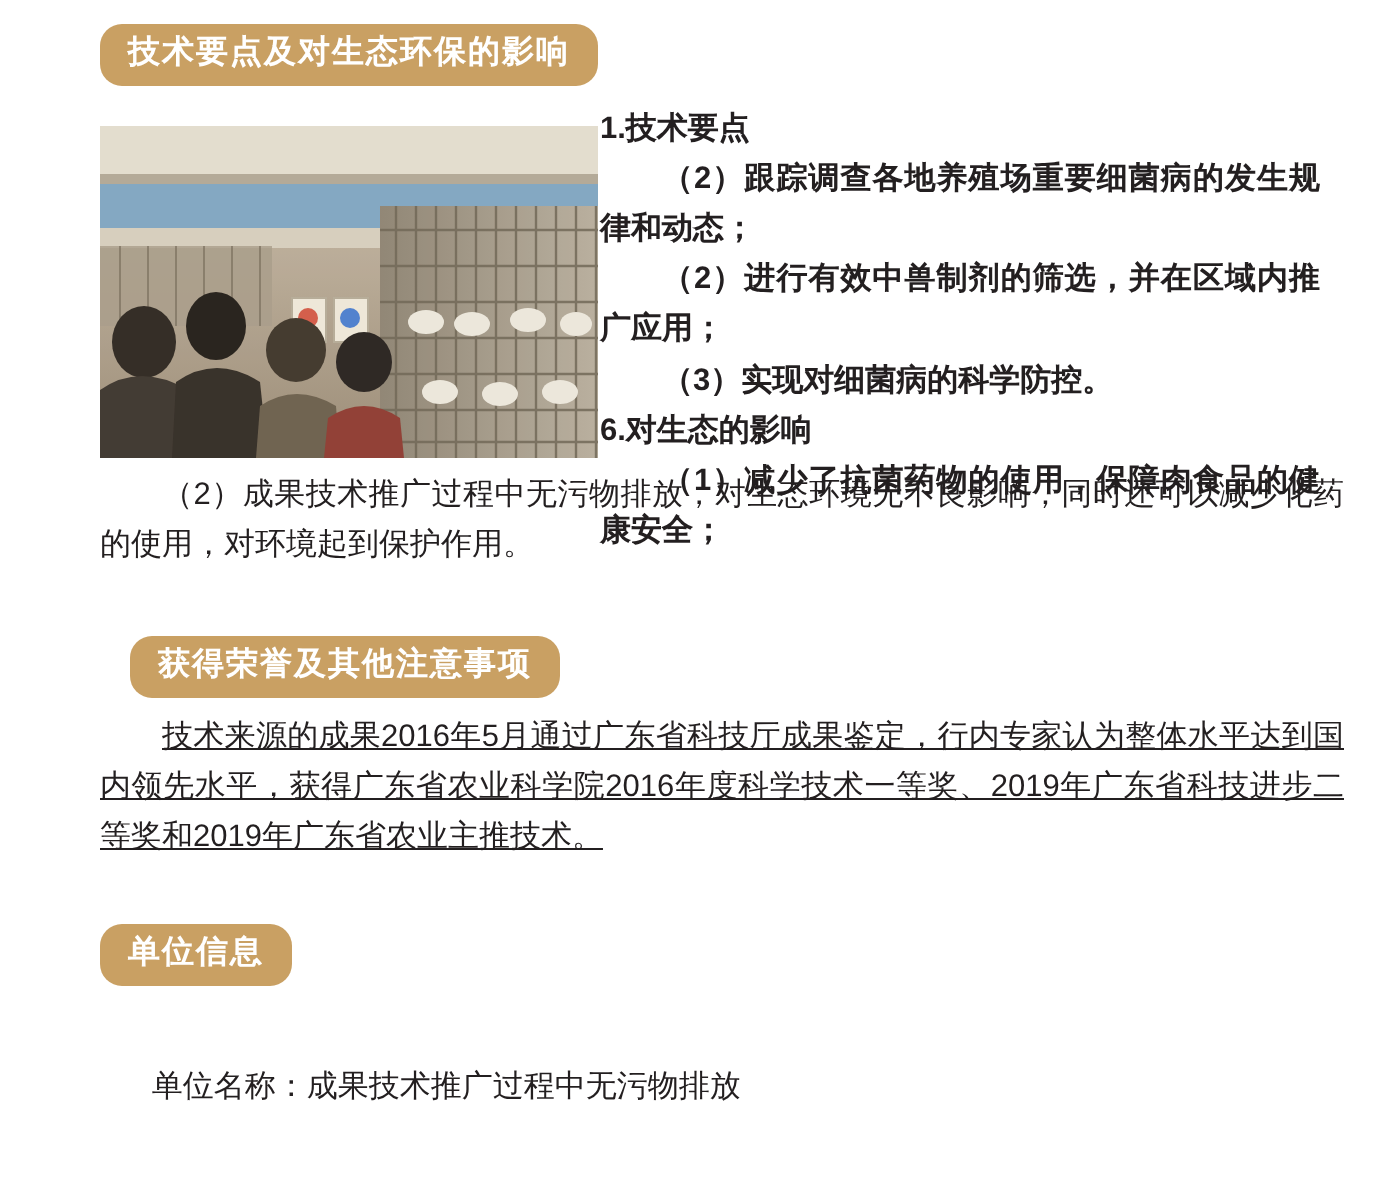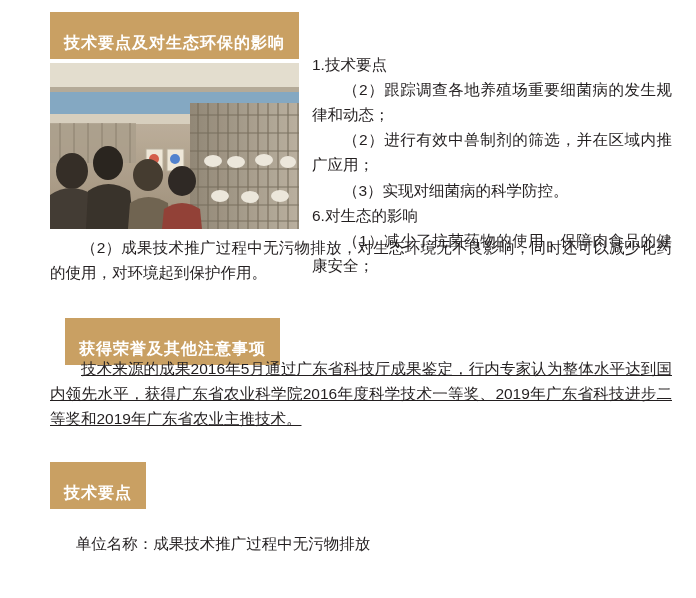--- a/index.html
+++ b/index.html
@@ -19,22 +19,23 @@
     width: 696px;
     height: 598px;
   }
   .section-heading {
     display: inline-block;
     background: #c9a063;
     color: #ffffff;
     font-size: 16px;
     font-weight: bold;
     letter-spacing: 1px;
-    padding: 22px 14px 7px 14px;
+    padding: 6px 14px 7px 14px;
     line-height: 1.1;
+    border-radius: 11px;
   }
   .heading-wrap {
     padding-left: 50px;
   }
   #heading-1-wrap { position: absolute; top: 12px; left: 0; }
   #heading-2-wrap { position: absolute; top: 318px; left: 15px; }
   #heading-3-wrap { position: absolute; top: 462px; left: 0; }
 
   .photo {
     position: absolute;
@@ -49,22 +50,23 @@
 
   .body-text {
     font-size: 15.5px;
     line-height: 1.62;
     color: #231f20;
     text-align: justify;
   }
   #tech-block {
     position: absolute;
     top: 52px;
-    left: 312px;
+    left: 300px;
     width: 360px;
+    font-weight: bold;
   }
   #tech-block p { margin: 0; }
   .ind1 { text-indent: 0; }
   .ind2 { text-indent: 0; }
 
   #tech-tail {
     position: absolute;
     top: 235px;
     left: 50px;
     width: 622px;
@@ -198,21 +200,21 @@
 
   <div class="heading-wrap" id="heading-2-wrap">
     <span class="section-heading">获得荣誉及其他注意事项</span>
   </div>
 
   <div id="honor-block" class="body-text">
     <p style="text-indent:2em">技术来源的成果2016年5月通过广东省科技厅成果鉴定，行内专家认为整体水平达到国内领先水平，获得广东省农业科学院2016年度科学技术一等奖、2019年广东省科技进步二等奖和2019年广东省农业主推技术。</p>
   </div>
 
   <div class="heading-wrap" id="heading-3-wrap">
-    <span class="section-heading">技术要点</span>
+    <span class="section-heading">单位信息</span>
   </div>
 
   <div id="unit-block">
     <div class="row">
       <span class="label">单位名称：</span><span>成果技术推广过程中无污物排放</span>
     </div>
     <div class="row">
       
     </div>
 

